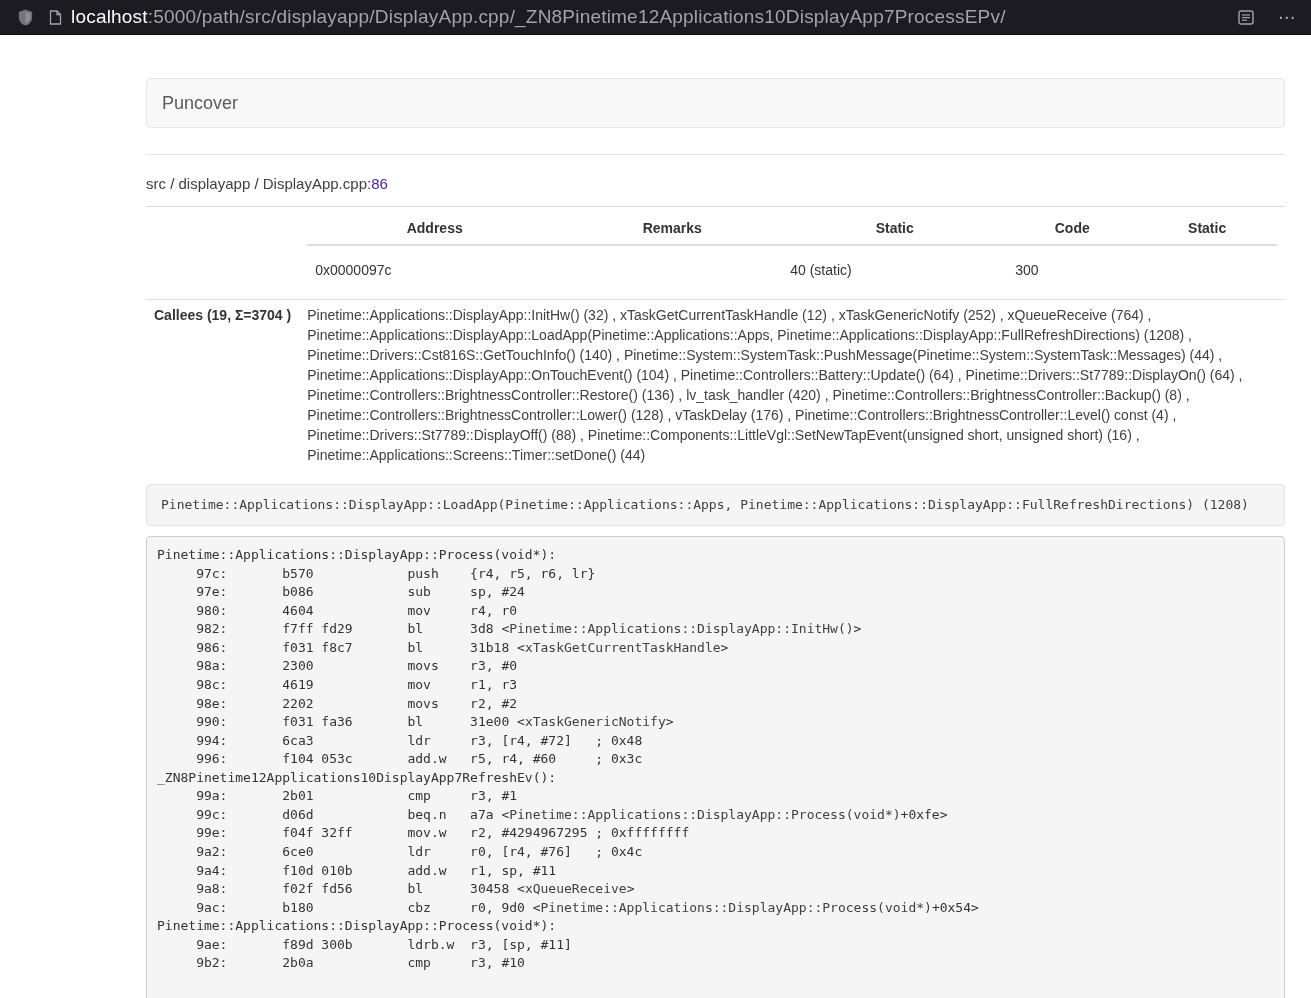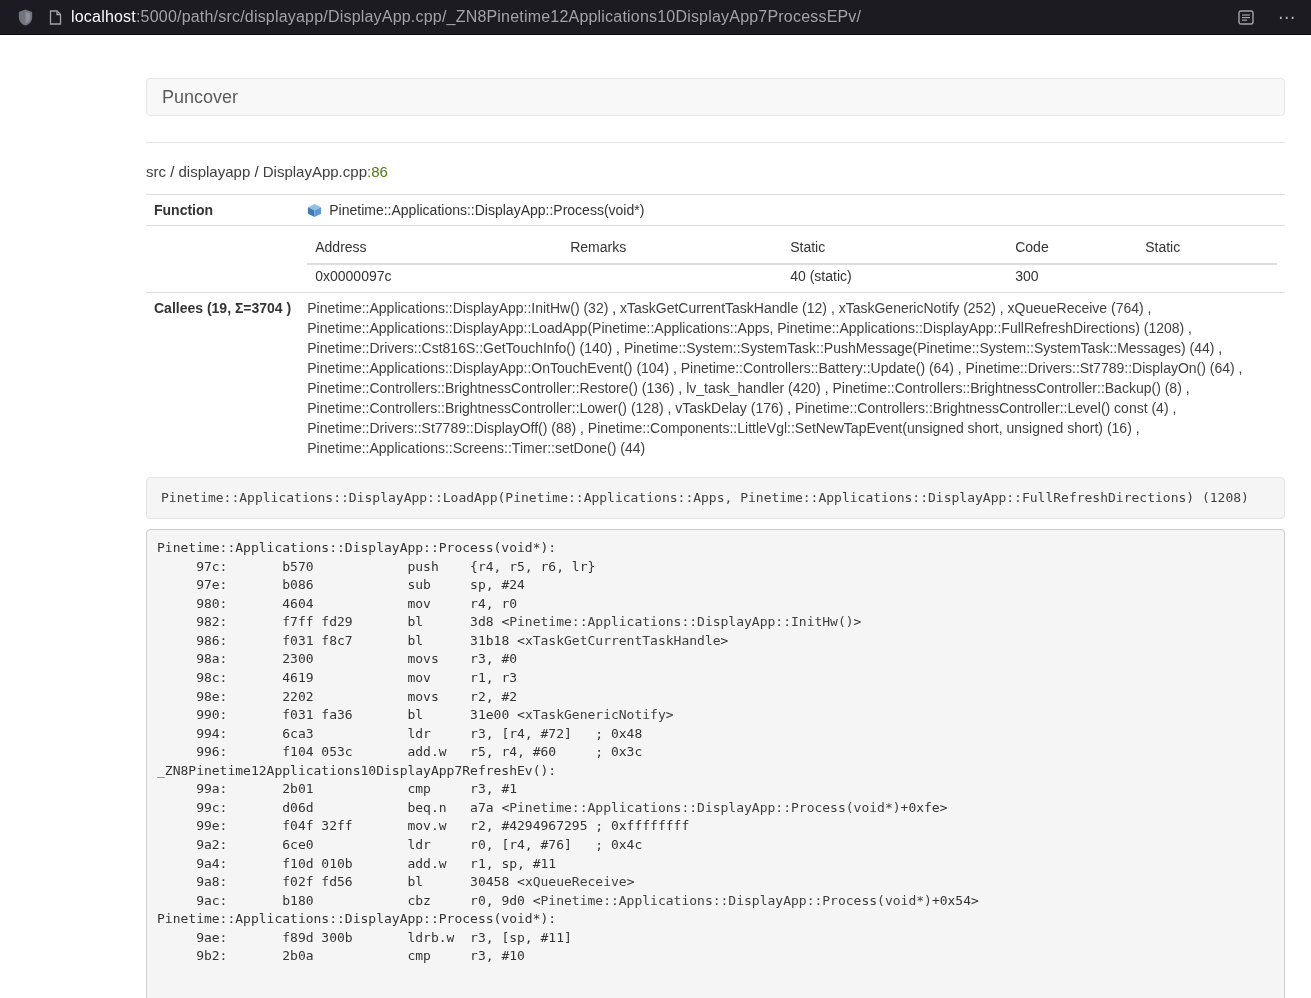--- a/index.html
+++ b/index.html
@@ -13,62 +13,62 @@
 
   
   .browser-bar {
     height: 35px; background: #1c1b22; border-bottom: 1px solid #0c0c0d;
     display: flex; align-items: center; padding: 0 12px 0 18px;
   }
   .bb-icon { display: inline-flex; align-items: center; justify-content: center; }
   .bb-shield { margin-right: 16px; }
   .bb-page { margin-right: 9px; }
   .url-text {
-    font-size: 16px; white-space: nowrap; overflow: hidden;
+    font-size: 19px; white-space: nowrap; overflow: hidden;
     flex: 1; min-width: 0; letter-spacing: .2px;
   }
   .url-host { color: #fbfbfe; }
   .url-path { color: #a2a2a8; }
   .bb-right { display: flex; align-items: center; gap: 24px; margin-left: 16px; padding-right: 4px; }
   .overflow-glyph { color: #b1b1b3; font-size: 17px; line-height: 1; }
 
   
   .page { margin: 43px 26px 0 146px; width: 1139px; }
 
   .navbar {
-    height: 38px; background: #f8f8f8; border: 1px solid #e7e7e7; border-radius: 4px;
+    height: 50px; background: #f8f8f8; border: 1px solid #e7e7e7; border-radius: 4px;
     display: flex; align-items: center; padding: 0 15px;
   }
   .brand { font-size: 18px; color: #5b5b5b; text-decoration: none; }
 
   hr.divider { border: none; border-top: 1px solid #e5e5e5; margin: 26px 0 0 0; }
 
   .breadcrumb { margin: 19px 0 12px 0; font-size: 15px; line-height: 20px; }
   a { color: #404040; text-decoration: none; cursor: pointer; }
   .bc-sep { color: #333; }
-  .bc-suffix { color: #4d7c0f; }
+  .bc-suffix { color: #4c1d95; }
 
   
   table.main { width: 100%; border-collapse: collapse; font-size: 14px; }
   table.main > tbody > tr > th,
   table.main > tbody > tr > td {
     border-top: 1px solid #ddd; padding: 5px 8px; vertical-align: top;
     text-align: left; line-height: 20px;
   }
   th.row-label { width: 150px; font-weight: bold; padding-left: 18px; white-space: nowrap; }
   .symbol-name-cell { display: flex; align-items: center; gap: 7px; }
   .fn-icon { display: inline-flex; flex: none; }
 
   td.stats-cell { padding: 0 8px 0 8px; }
   table.stats { width: 100%; border-collapse: collapse; font-size: 14px; }
   table.stats th {
-    border-bottom: 2px solid #ddd; padding: 7px 8px; text-align: left;
-    font-weight: normal; line-height: 18px;
+    border-bottom: 2px solid #ddd; padding: 7px 8px; text-align: center;
+    font-weight: bold; line-height: 18px;
   }
-  table.stats td { padding: 2px 8px; line-height: 18px; }
+  table.stats td { padding: 15px 8px; line-height: 18px; }
   col.c-address { width: 255px; } col.c-remarks { width: 220px; }
   col.c-stack { width: 225px; } col.c-code { width: 130px; }
 
   td.callees-cell { line-height: 20px; }
   .callee-sep { color: #333; }
 
   
   .well {
     margin-top: 14px; background: #f5f5f5; border: 1px solid #e3e3e3; border-radius: 4px;
     padding: 10px 14px;
@@ -121,35 +121,20 @@
   <div class="navbar">
     <a class="brand">Puncover</a>
   </div>
 
   <hr class="divider">
 
   <div class="breadcrumb"><a>src</a><span class="bc-sep"> / </span><a>displayapp</a><span class="bc-sep"> / </span><a>DisplayApp.cpp</a><span class="bc-suffix">:86</span></div>
 
   <table class="main">
     <tbody>
-      <tr>
-        <th class="row-label">Function</th>
-        <td>
-          <span class="symbol-name-cell">
-            <span class="fn-icon">
-              <svg width="15" height="15" viewBox="0 0 16 16">
-                <path d="M8 1 L15 4.5 L8 8 L1 4.5 Z" fill="#8ec0ea"></path>
-                <path d="M1 4.5 L8 8 V15 L1 11.5 Z" fill="#3f7cb6"></path>
-                <path d="M15 4.5 L8 8 V15 L15 11.5 Z" fill="#5b9bd5"></path>
-              </svg>
-            </span>
-            <span>Pinetime::Applications::DisplayApp::Process(void*)</span>
-          </span>
-        </td>
-      </tr>
       <tr>
         <td class="row-label"></td>
         <td class="stats-cell">
           <table class="stats">
             <colgroup>
               <col class="c-address">
                 <col class="c-remarks">
                 <col class="c-stack">
                 <col class="c-code">
                 <col>

